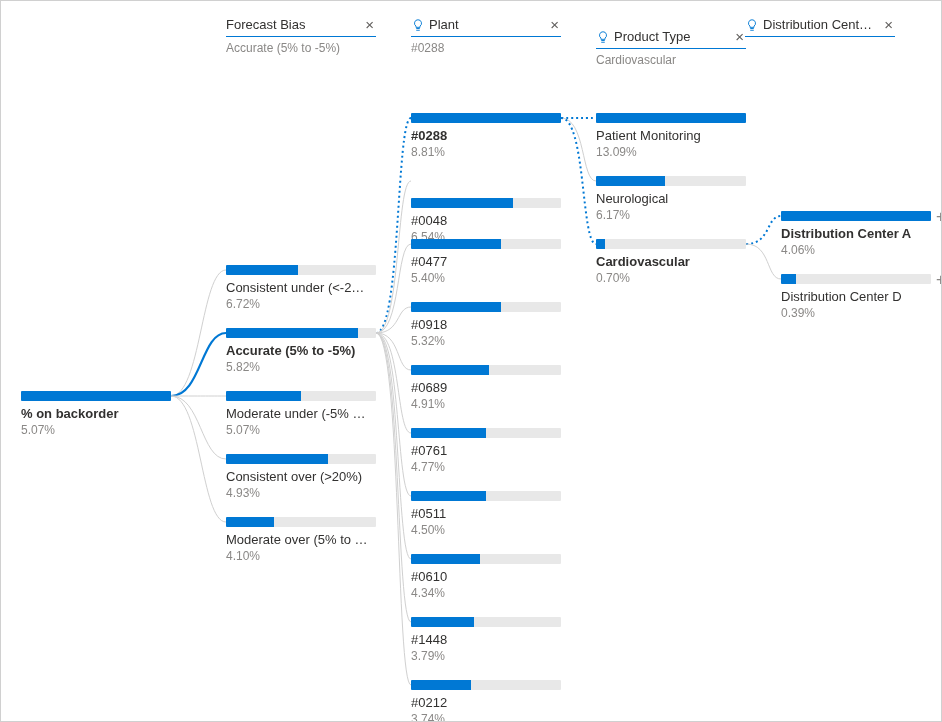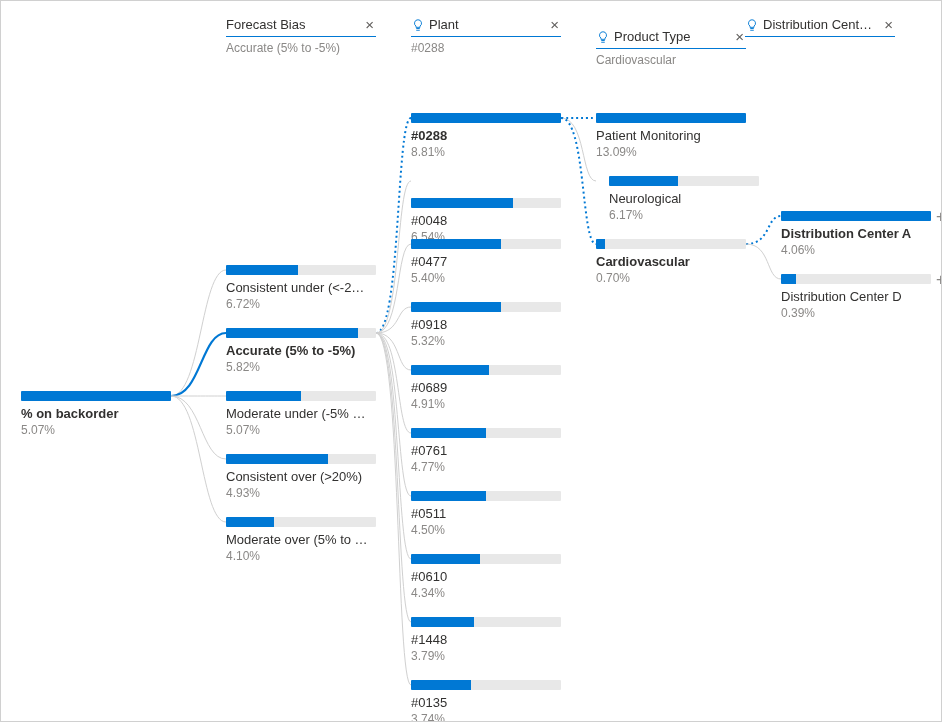--- a/index.html
+++ b/index.html
@@ -205,33 +205,33 @@
         <div class="bar">
           <div class="fill" style="width:42%"></div>
         </div>
         <div class="label">#1448</div>
         <div class="pct">3.79%</div>
       </div>
       <div class="node" style="left: 410px; top: 679px;">
         <div class="bar">
           <div class="fill" style="width:40%"></div>
         </div>
-        <div class="label">#0135</div>
+        <div class="label">#0212</div>
         <div class="pct">3.74%</div>
       </div>
     </div>
   <div id="lvl-pt">
       <div class="node" style="left: 595px; top: 112px;">
         <div class="bar">
           <div class="fill" style="width:100%"></div>
         </div>
         <div class="label">Patient Monitoring</div>
         <div class="pct">13.09%</div>
       </div>
-      <div class="node" style="left: 595px; top: 175px; margin-left: 13px;">
+      <div class="node" style="left: 595px; top: 175px;">
         <div class="bar">
           <div class="fill" style="width:46%"></div>
         </div>
         <div class="label">Neurological</div>
         <div class="pct">6.17%</div>
       </div>
       <div class="node" style="left: 595px; top: 238px;">
         <div class="bar">
           <div class="fill" style="width:6%"></div>
         </div>

